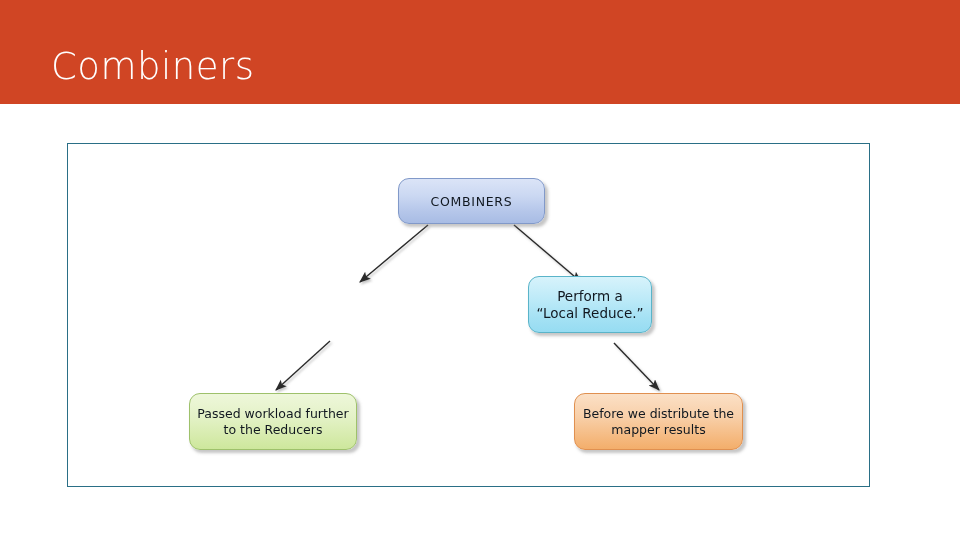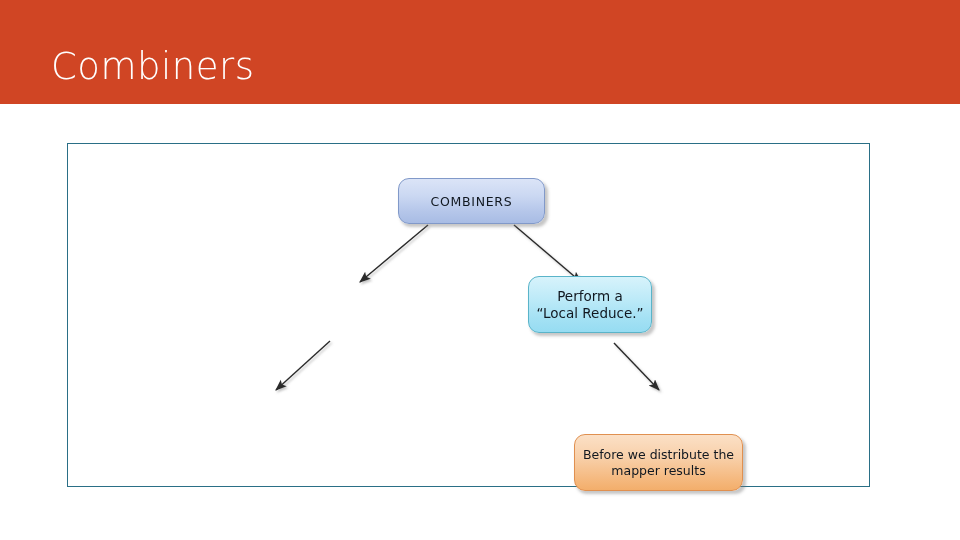--- a/index.html
+++ b/index.html
@@ -132,21 +132,20 @@
   
   #node-before-distribute {
     left: 506px;
     top: 249px;
     width: 169px;
     height: 57px;
     border: 1.2px solid #e09050;
     background: linear-gradient(to bottom, #fbe0c6 0%, #f8cfa8 42%, #f5b97f 80%, #f3ae6b 100%);
     font-size: 12.5px;
     line-height: 16px;
-    margin-top: 41px;
   }
 </style>
 </head>
 <body>
 
 <div id="slide-header">
   <div id="slide-title">Combiners</div>
 </div>
 
 <div id="diagram-frame">
@@ -177,20 +176,24 @@
     <div class="node" id="node-combiners">
       <span class="node-label">COMBINERS</span>
     </div>
 
 
     <div class="node" id="node-local-reduce">
       <span class="node-label">Perform a
 “Local Reduce.”</span>
     </div>
 
+    <div class="node" id="node-passed-workload">
+      <span class="node-label">Passed workload further
+to the Reducers</span>
+    </div>
 
     <div class="node" id="node-before-distribute">
       <span class="node-label">Before we distribute the
 mapper results</span>
     </div>
 
   </div>
 </div>
 
 </body></html>

